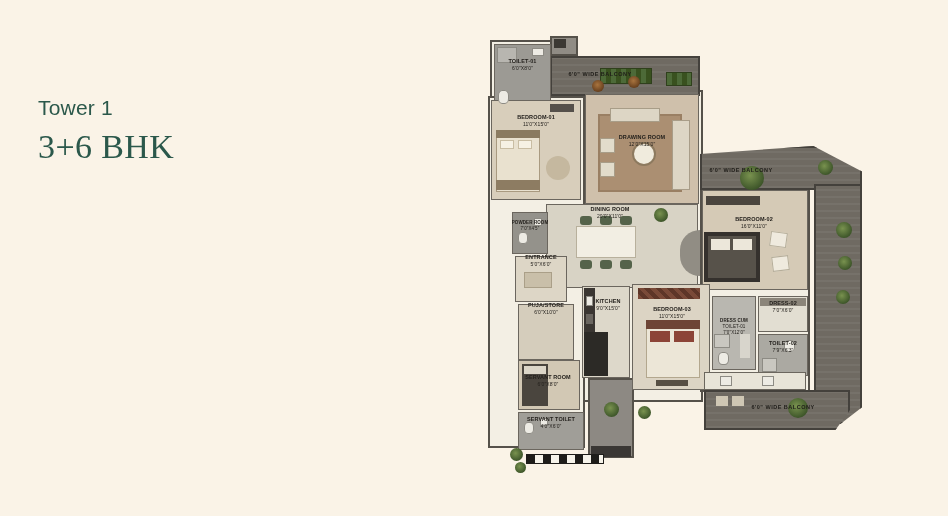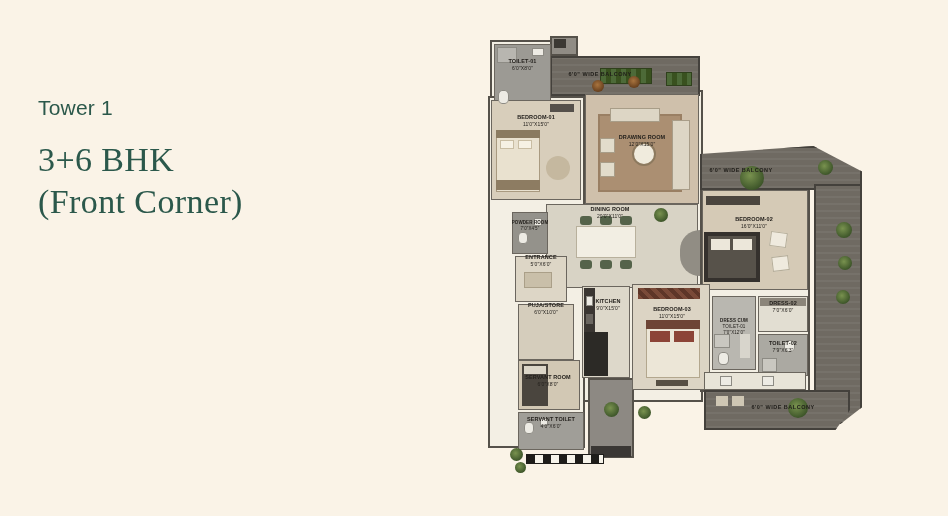--- a/index.html
+++ b/index.html
@@ -1,20 +1,20 @@
 <!DOCTYPE html>
 <html><head>
 <meta charset="utf-8">
 <style>
   *{box-sizing:border-box;margin:0;padding:0}
   html,body{width:948px;height:516px}
   body{position:relative;background:#faf3e7;overflow:hidden;font-family:"Liberation Sans",sans-serif}
   
   #infopanel{position:absolute;left:38px;top:96px;color:#2b584b}
-  #tower{font-size:21px;letter-spacing:.2px;margin-bottom:19px}
+  #tower{font-size:21px;letter-spacing:.2px;margin-bottom:6px}
   .bigline{font-family:"Liberation Serif","DejaVu Serif",serif;font-size:34px;line-height:42px;font-weight:400;letter-spacing:.4px}
   
   #plan{position:absolute;left:488px;top:34px;width:386px;height:446px}
   .slab{position:absolute;background:#f3efe4;border:2px solid #55514a;z-index:1}
   .balc{position:absolute;background:#6f6a62;border:2px solid #44413c;z-index:2;
         background-image:repeating-linear-gradient(0deg,rgba(255,255,255,.05) 0 2px,rgba(0,0,0,0) 2px 7px)}
   .room{position:absolute;border:1px solid #6b665e;z-index:10}
   .furn{position:absolute;z-index:20}
   .plant{position:absolute;border-radius:50%;z-index:25;background:radial-gradient(circle at 42% 40%,#79924f,#3d5529 72%)}
   .pot{position:absolute;border-radius:50%;z-index:25;background:radial-gradient(circle at 45% 40%,#a8743f,#643d1c 75%)}
@@ -26,21 +26,20 @@
   .rlabel.tiny .dims{font-size:4.5px}
   .blabel{position:absolute;z-index:30;text-align:center;color:#1f1d19;font-weight:bold;font-size:5.5px;letter-spacing:.5px;white-space:nowrap}
   .fix{position:absolute;z-index:21;background:#edebe4;border:1px solid #8d8b84}
 </style>
 </head>
 <body>
 
 <div id="infopanel">
   <div id="tower">Tower 1</div>
   <div class="bigline">3+6 BHK</div>
-  <div class="bigline">(Front Corner)</div>
 </div>
 
 <div id="plan">
 
   <div class="slab" style="left:2px;top:6px;width:66px;height:78px"></div>
   <div class="slab" style="left:0;top:62px;width:97px;height:352px"></div>
   <div class="slab" style="left:95px;top:56px;width:120px;height:312px"></div>
   <div class="slab" style="left:212px;top:152px;width:110px;height:206px"></div>
 
   <div class="balc" style="left:62px;top:22px;width:150px;height:40px"></div>

